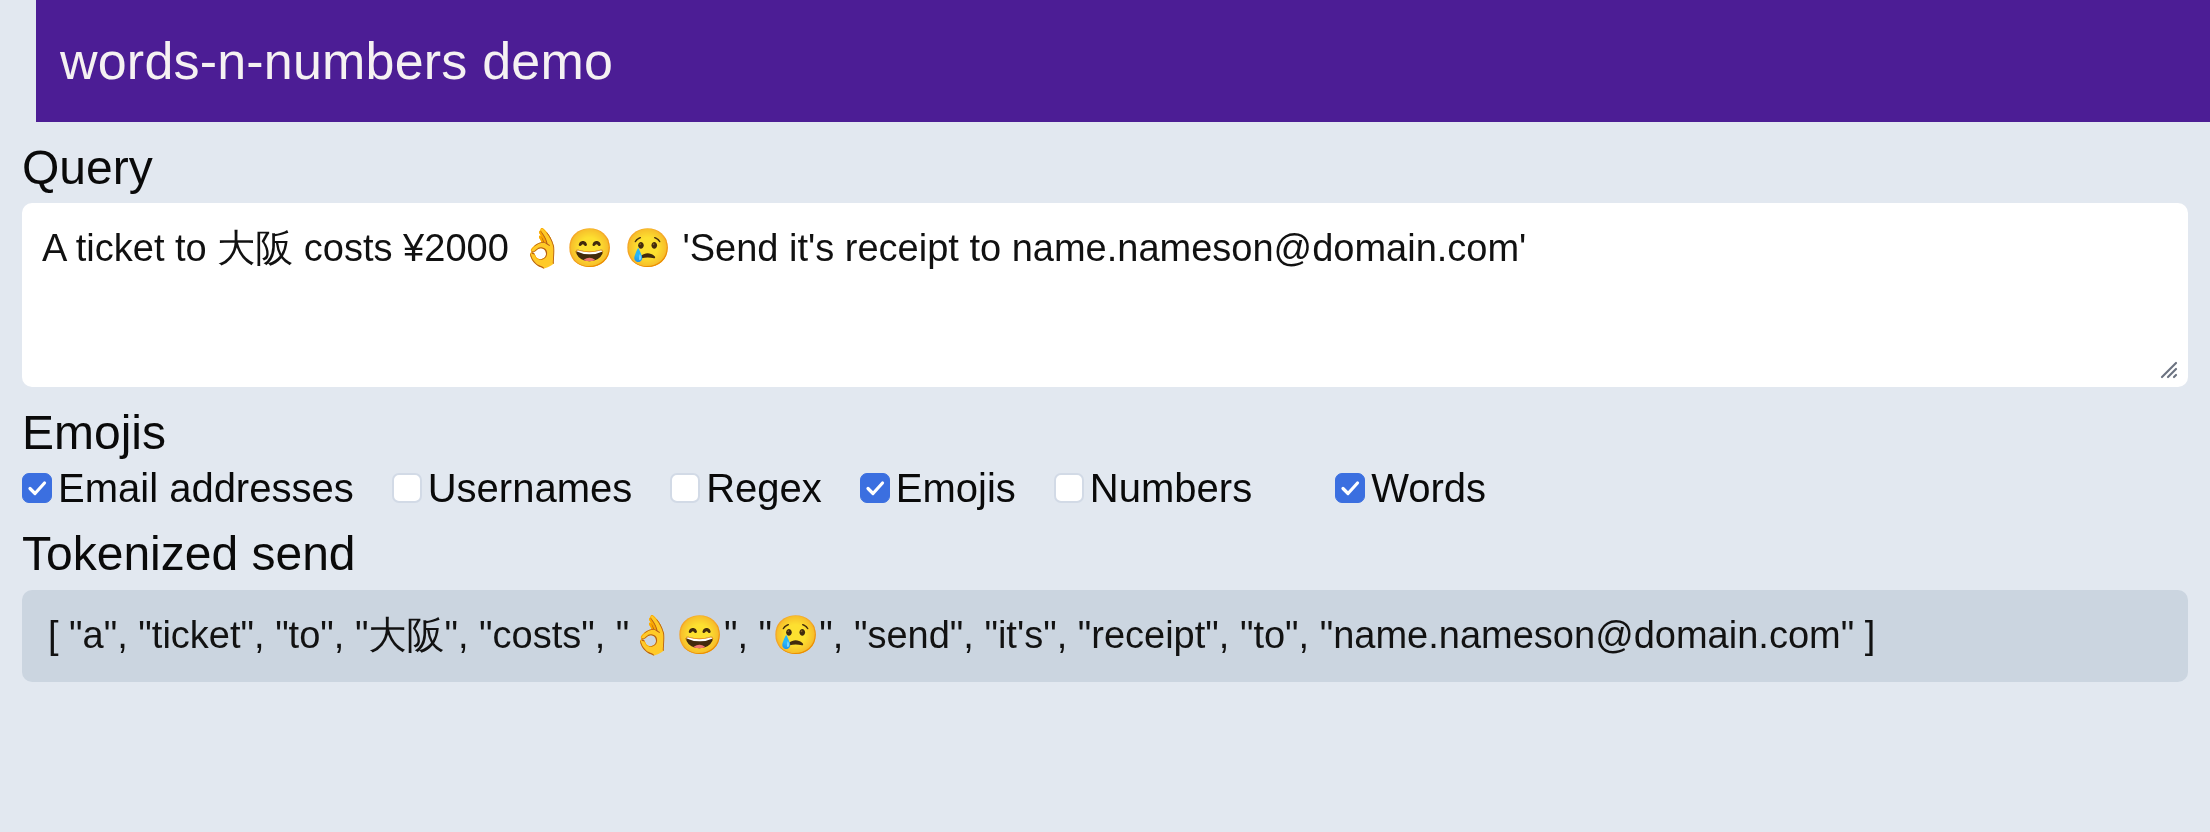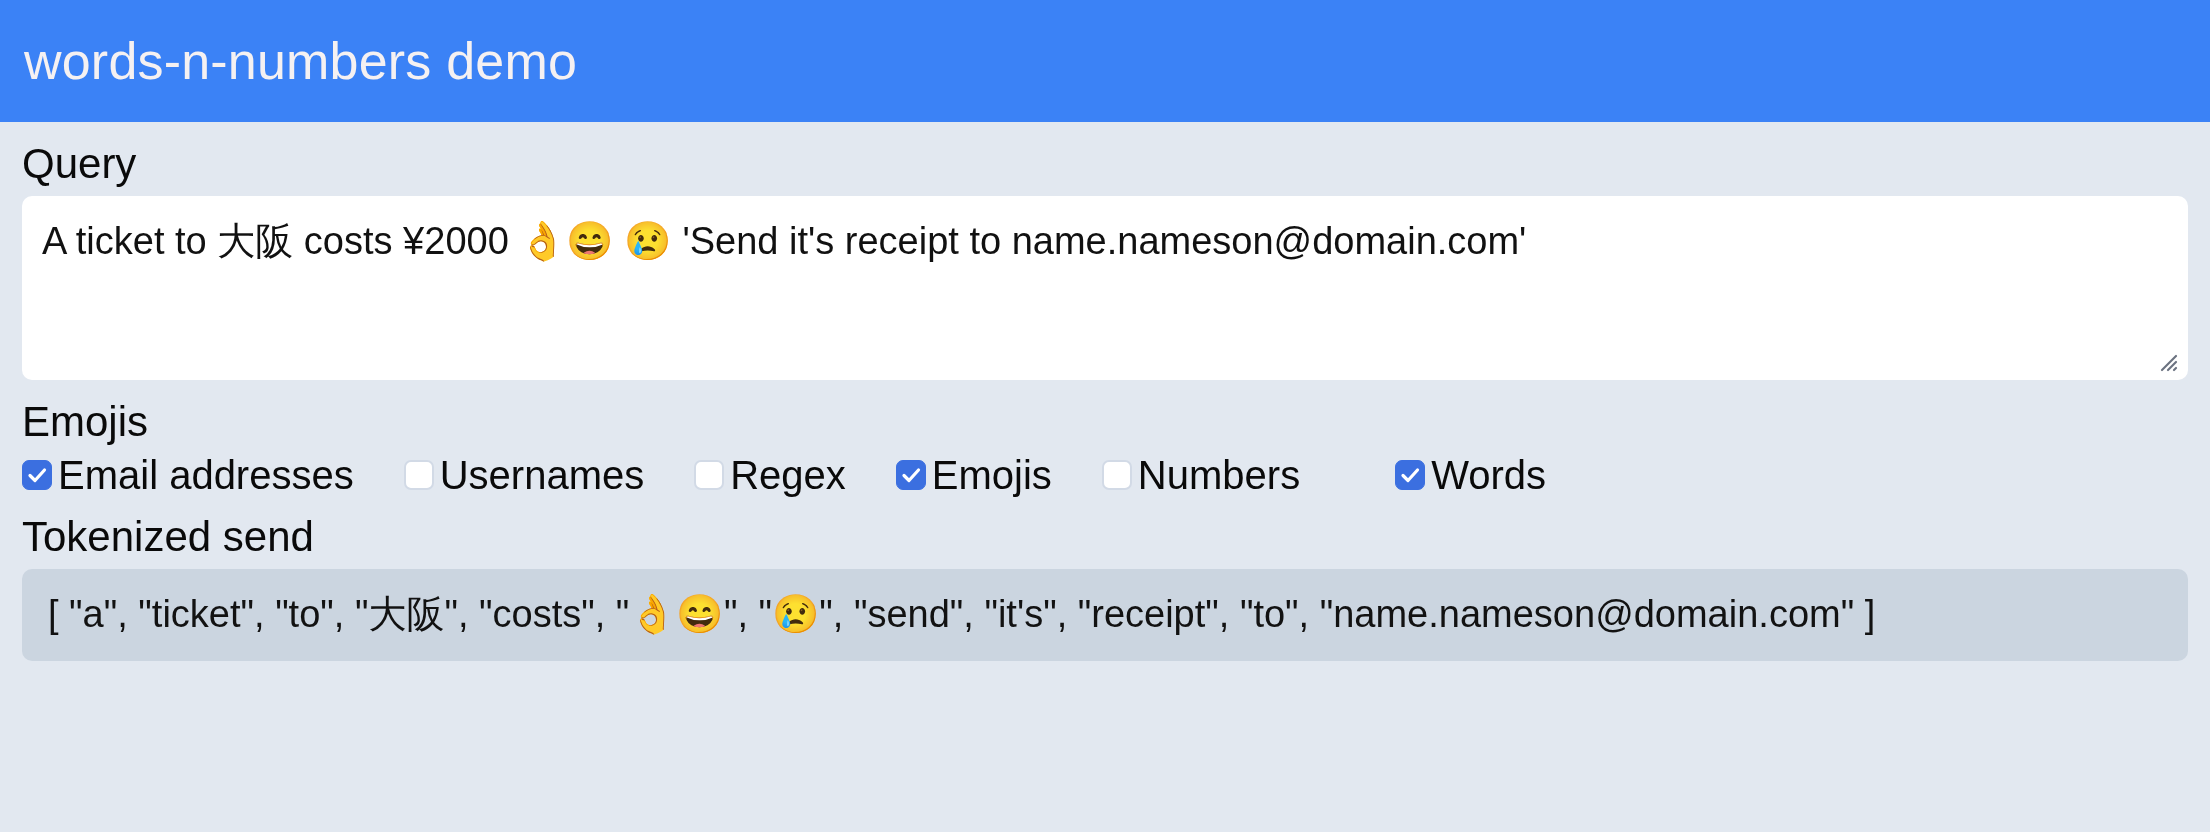--- a/index.html
+++ b/index.html
@@ -9,43 +9,44 @@
   body {
     width: 2210px;
     height: 832px;
     background: #e2e8f0;
     font-family: "Liberation Sans", sans-serif;
     overflow: hidden;
   }
 
   
   .app-header {
-    background: #3b82f6;
+    background: #4c1d95;
     height: 122px;
     display: flex;
     align-items: center;
     padding: 0 24px;
     box-sizing: border-box;
+    margin-left: 36px;
   }
   .app-title {
     color: #f5f1f2;
     font-size: 52px;
     font-weight: 400;
     letter-spacing: 0.2px;
     line-height: 1;
   }
 
   
   .page-body {
     padding: 0 22px;
     box-sizing: border-box;
   }
 
   .section-label {
-    font-size: 42px;
+    font-size: 48px;
     color: #0a0a0a;
     font-weight: 400;
     line-height: 1.15;
     margin-top: 18px;
     margin-bottom: 8px;
   }
 
   
   .query-wrap {
     position: relative;
@@ -74,21 +75,21 @@
     width: 26px;
     height: 26px;
     pointer-events: auto;
     cursor: nwse-resize;
   }
 
   
   .checkbox-row {
     display: flex;
     align-items: center;
-    gap: 16px;
+    gap: 4px;
     margin-top: 4px;
     margin-bottom: 6px;
     flex-wrap: nowrap;
   }
   .check-item {
     display: flex;
     align-items: center;
     margin-right: 34px;
     cursor: pointer;
   }

